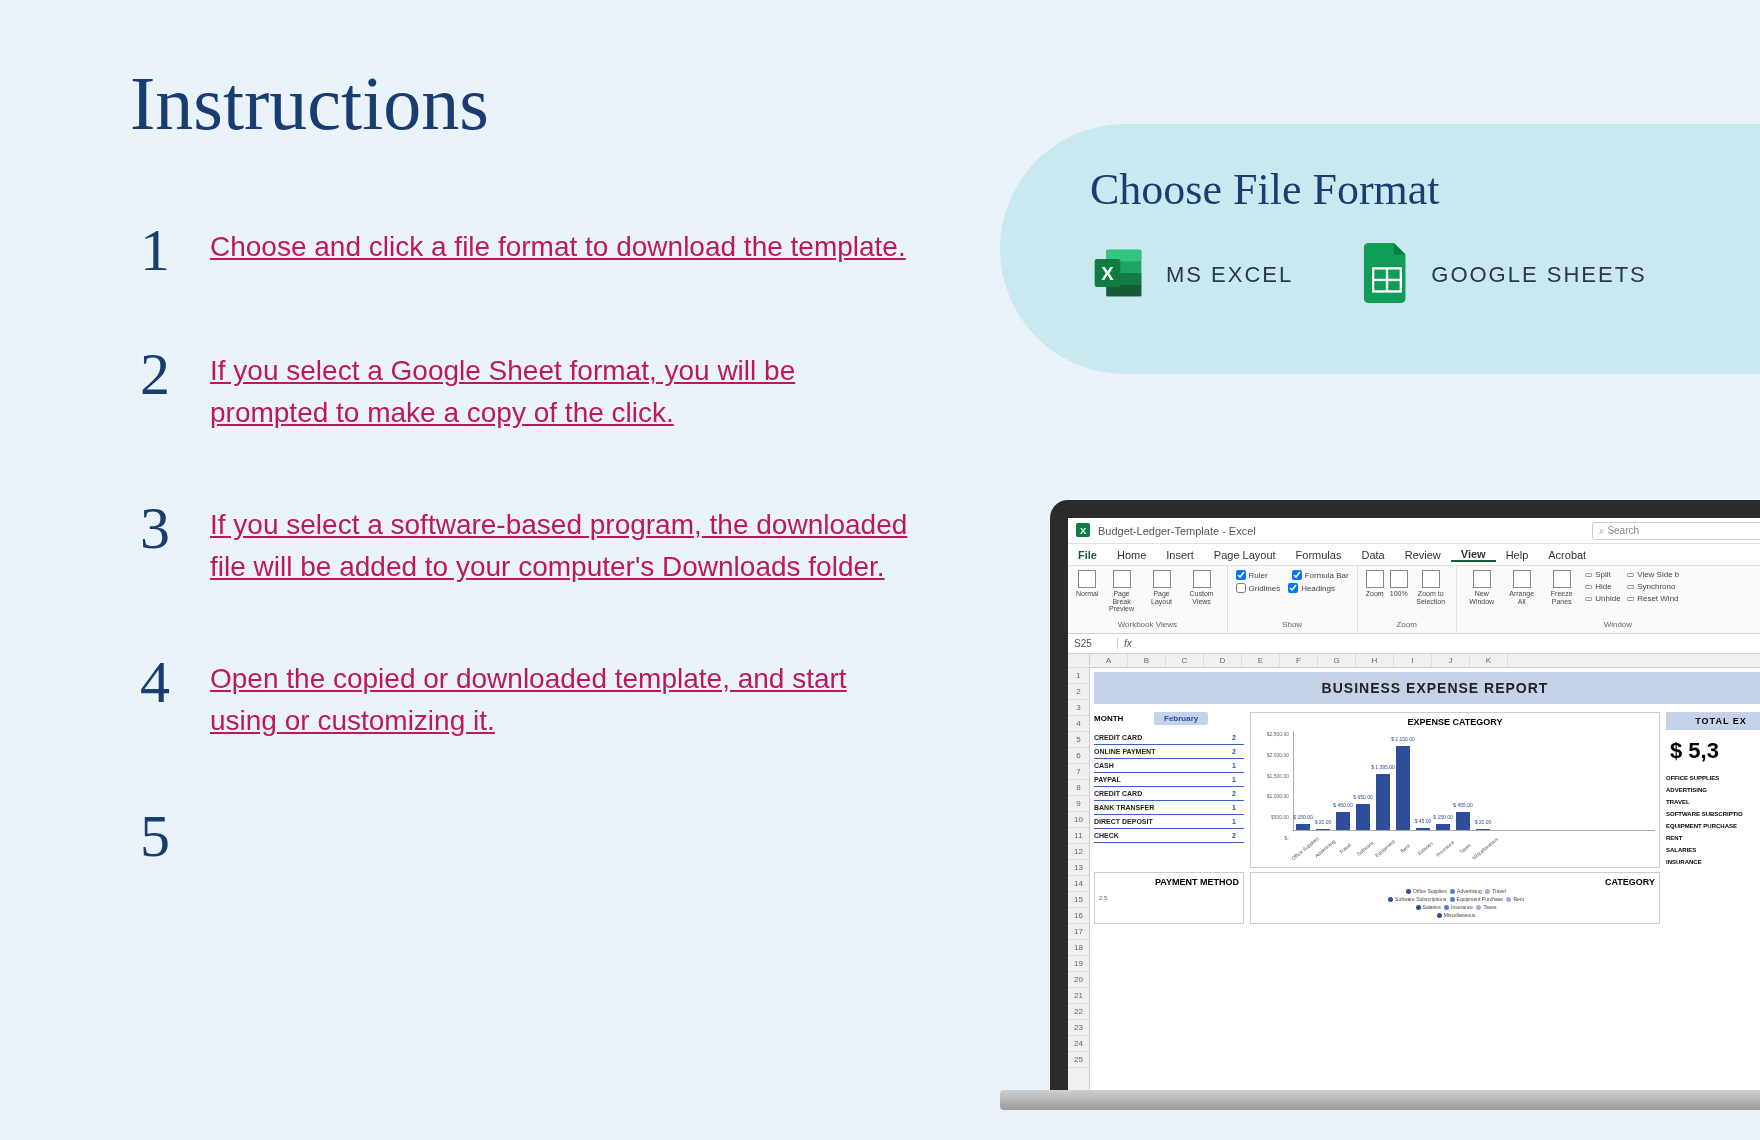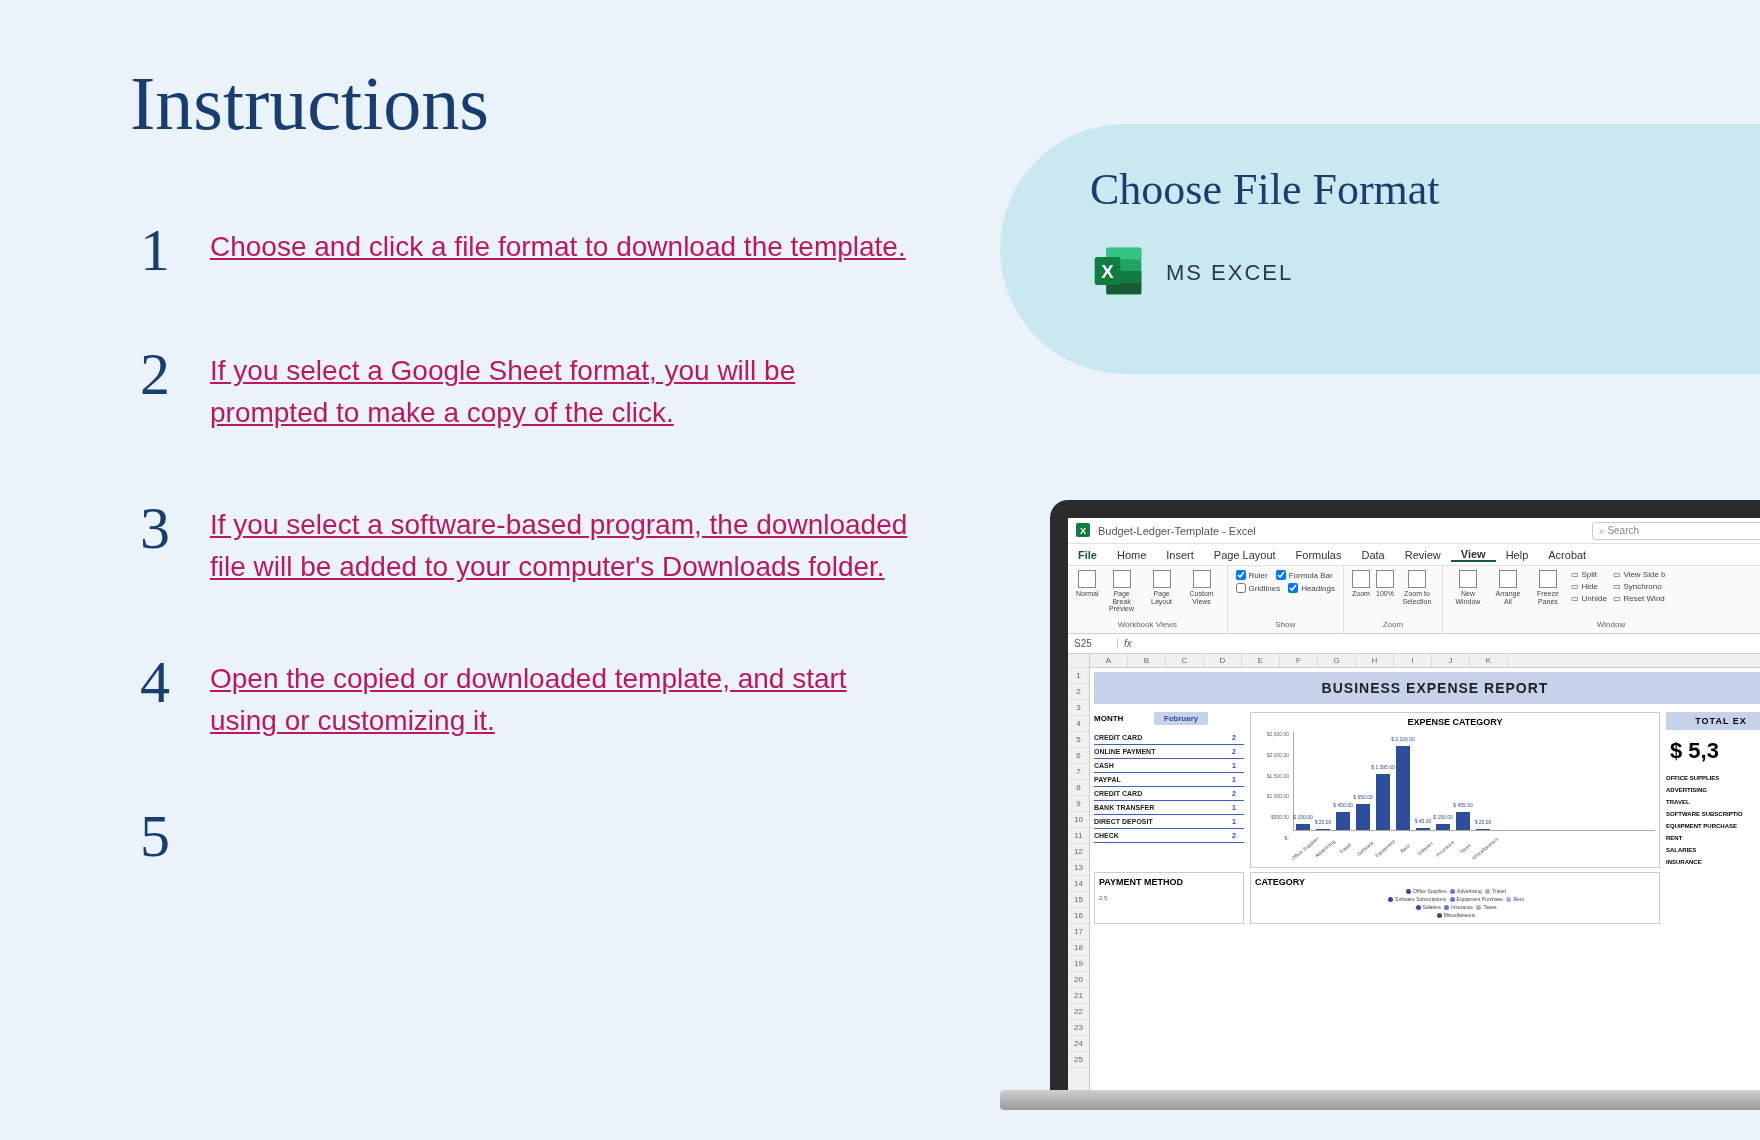--- a/index.html
+++ b/index.html
@@ -283,21 +283,21 @@
     font-weight:700;
     padding:4px;
     text-align:center;
     letter-spacing:1px;
   }
   .total-amount { font-size:22px; font-weight:700; padding:8px 0 8px 4px; }
   .cat-list { font-size:6px; font-weight:700; }
   .cat-list div { padding:3px 0; }
   .dash2 { display:flex; gap:6px; padding:0 4px; }
   .panel { border:1px solid #ccc; flex:1; padding:4px; }
-  .panel-title { text-align:left; font-size:9px; font-weight:700; }
+  .panel-title { text-align:right; font-size:9px; font-weight:700; }
   .legend-small { font-size:5px; text-align:center; color:#444; line-height:1.6; }
   .legend-small i { display:inline-block; width:5px; height:5px; border-radius:50%; margin:0 2px; vertical-align:middle; }
 </style>
 </head>
 <body>
 
 <h1 class="title">Instructions</h1>
 
 <div class="steps">
   <div class="step">
@@ -330,20 +330,32 @@
             <rect x="14" y="4" width="30" height="40" rx="2" fill="#21a366"></rect>
             <rect x="14" y="4" width="30" height="10" fill="#33c481"></rect>
             <rect x="14" y="24" width="30" height="10" fill="#107c41"></rect>
             <rect x="14" y="34" width="30" height="10" fill="#185c37"></rect>
             <rect x="4" y="12" width="22" height="24" rx="2" fill="#107c41"></rect>
             <text x="15" y="30" fill="#fff" font-size="16" font-weight="700" text-anchor="middle" font-family="Arial">X</text>
           </svg>
       </span>
       <span class="format-label">MS EXCEL</span>
     </div>
+    <div class="format-option">
+      <span>
+        <svg width="48" height="60" viewBox="0 0 40 52">
+            <path d="M4 0 h22 l10 10 v38 a4 4 0 0 1 -4 4 H4 a4 4 0 0 1 -4 -4 V4 a4 4 0 0 1 4 -4 z" fill="#0f9d58"></path>
+            <path d="M26 0 l10 10 h-10 z" fill="#087c45"></path>
+            <rect x="8" y="22" width="24" height="20" fill="none" stroke="#fff" stroke-width="2"></rect>
+            <line x1="8" y1="32" x2="32" y2="32" stroke="#fff" stroke-width="2"></line>
+            <line x1="20" y1="22" x2="20" y2="42" stroke="#fff" stroke-width="2"></line>
+          </svg>
+      </span>
+      <span class="format-label">GOOGLE SHEETS</span>
+    </div>
   </div>
 </div>
 
 <div class="laptop">
   <div class="laptop-screen">
     <div class="excel-window">
 
       <div class="titlebar">
         <span class="app-icon">
           <svg width="14" height="14" viewBox="0 0 24 24">
@@ -388,21 +400,21 @@
               </div>
               <div class="ribbon-btn">
                 <div class="rect"></div>
                 <div style="font-size:7px;max-width:34px;text-align:center;line-height:1.1;">Custom Views</div>
               </div>
             </div>
           <div class="ribbon-label">Workbook Views</div>
         </div>
         <div class="ribbon-group">
           <div class="checkrow" id="rg-show">
-              <div style="display: flex; gap: 8px;">
+              <div style="display: flex; gap: 24px;">
                 <label><input type="checkbox" checked="" style="">Ruler</label>
                 <label><input type="checkbox" checked="" style="">Formula Bar</label>
               </div>
               <div style="display: flex; gap: 8px;">
                 <label><input type="checkbox" style="">Gridlines</label>
                 <label><input type="checkbox" checked="" style="">Headings</label>
               </div>
             </div>
           <div class="ribbon-label">Show</div>
         </div>

